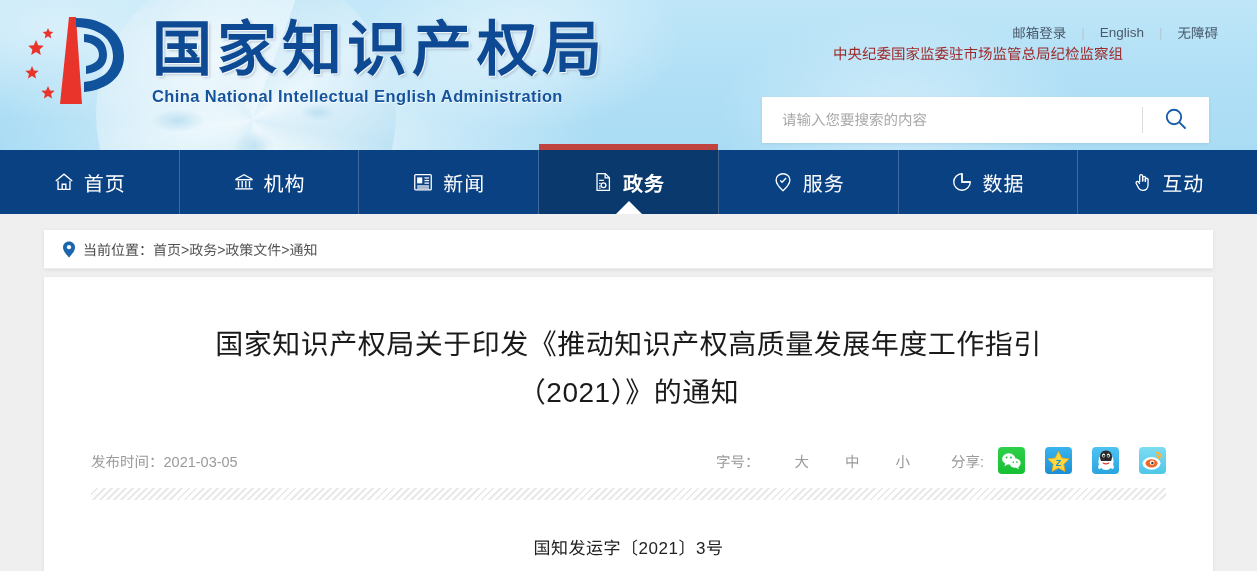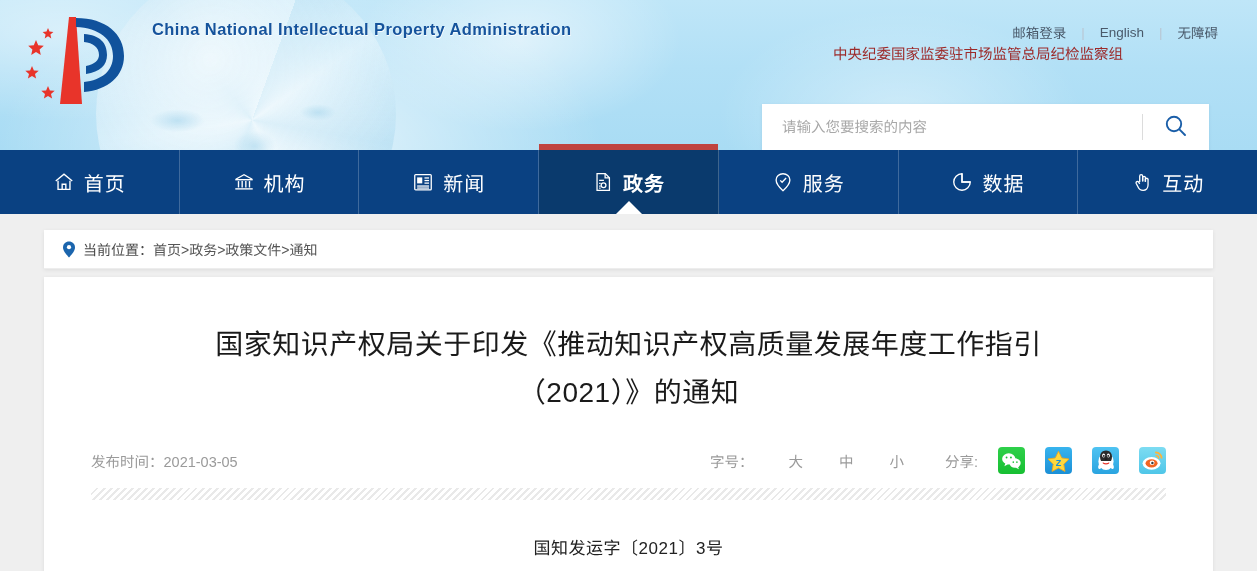--- a/index.html
+++ b/index.html
@@ -78,21 +78,21 @@
   .org-lines {
     position: absolute; right: 24px; top: 44px;
     text-align: left; color: #9c2a2a;
     font-size: 14.5px; line-height: 1.5;
     width: 400px;
   }
   .org-lines div { white-space: nowrap; }
 
   
   .searchbox {
-    position: absolute; left: 762px; top: 104px;
+    position: absolute; left: 762px; top: 97px;
     width: 447px; height: 46px;
     background: #fff;
     display: flex; align-items: center;
     box-shadow: 0 1px 3px rgba(0,60,120,0.10);
   }
   .search-input {
     flex: 1; border: 0; outline: none; height: 100%;
     padding: 0 20px; font-size: 14.5px; color: #333;
     font-family: "Liberation Sans", sans-serif; background: transparent;
   }
@@ -183,21 +183,21 @@
     margin-left: auto; display: flex; align-items: center;
   }
   .fontsize-group { display: flex; align-items: center; gap: 14px; }
   .fontsize-label { margin-right: 10px; color: #9a9a9a; }
   .fs-btn {
     padding: 0 11px; color: #9a9a9a; cursor: pointer;
     background: none; border: 0; font-size: 14.5px;
     font-family: "Liberation Sans", sans-serif;
   }
   .share-group { display: flex; align-items: center; margin-left: 30px; }
-  .share-label { color: #9a9a9a; margin-right: 20px; }
+  .share-label { color: #9a9a9a; margin-right: 14px; }
   .share-icons { display: flex; gap: 20px; align-items: center; }
   .share-ico {
     width: 27px; height: 27px; border-radius: 4px;
     display: flex; align-items: center; justify-content: center;
     cursor: pointer; position: relative; overflow: hidden;
   }
   .ico-wechat { background: linear-gradient(180deg,#2ed04a 0%, #17bf32 100%); }
   .ico-qzone  { background: linear-gradient(180deg,#38b4ee 0%, #1b8fd6 100%); }
   .ico-qq     { background: linear-gradient(180deg,#4fc3f2 0%, #2aa4e0 100%); }
   .ico-weibo  { background: linear-gradient(180deg,#7ddcf2 0%, #4fc6e8 100%); }
@@ -236,21 +236,22 @@
           <polygon points="26,74 27.9,78.4 32.7,78.8 29,81.9 30.1,86.6 26,84.1 21.9,86.6 23,81.9 19.3,78.8 24.1,78.4"></polygon>
         </g>
 
         <path d="M47 5 L54 5 L60 92 L38 92 Z" fill="#e8342a"></path>
 
         <path d="M54 6 C84 6 102 22 102 44 C102 64 86 78 62 80 L62 70 C80 68 91 59 91 44 C91 27 77 16 54 15 Z" fill="#10529c"></path>
         <path d="M62 22 C78 23 85 31 85 43 C85 53 78 60 64 62 L64 54 C73 52 77 48 77 43 C77 35 71 31 62 30 Z" fill="#10529c"></path>
       </svg>
     </div>
     <div class="logo-text-block">
-      <div class="logo-en">China National Intellectual Property Administration</div>
+      <div class="logo-cn">国家知识产权局</div>
+      <div class="logo-en">China National Intellectual English Administration</div>
     </div>
   </div>
 
   <div class="util-links">
     <a href="#">邮箱登录</a>
     <span class="util-sep">|</span>
     <a href="#">English</a>
     <span class="util-sep">|</span>
     <a href="#">无障碍</a>
   </div>

